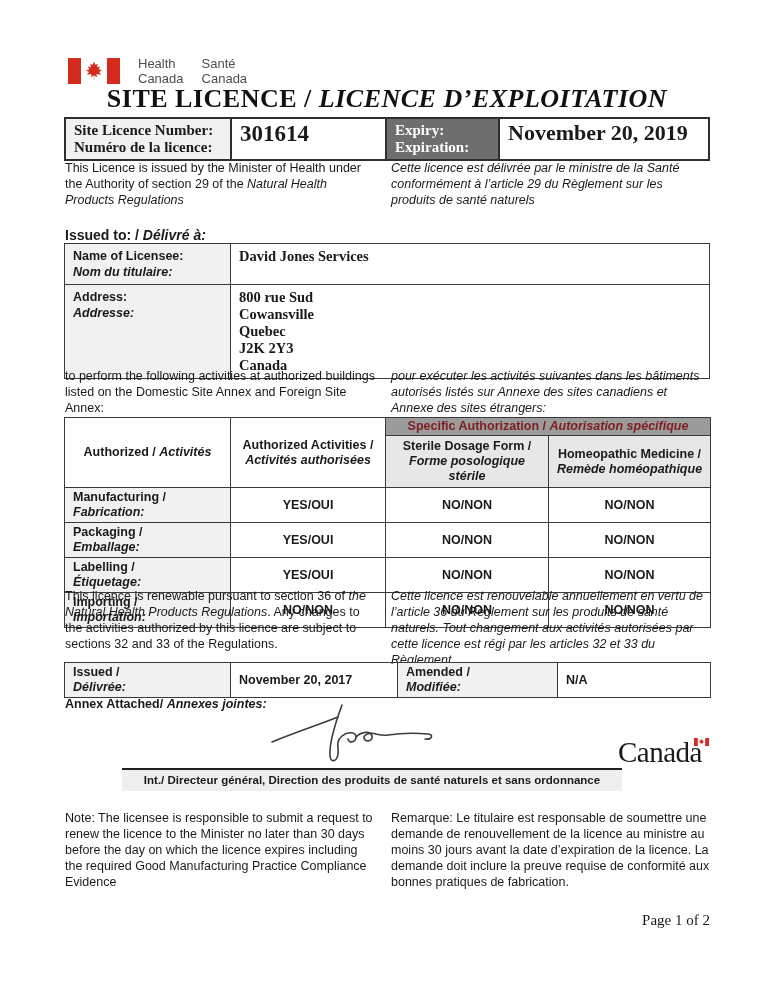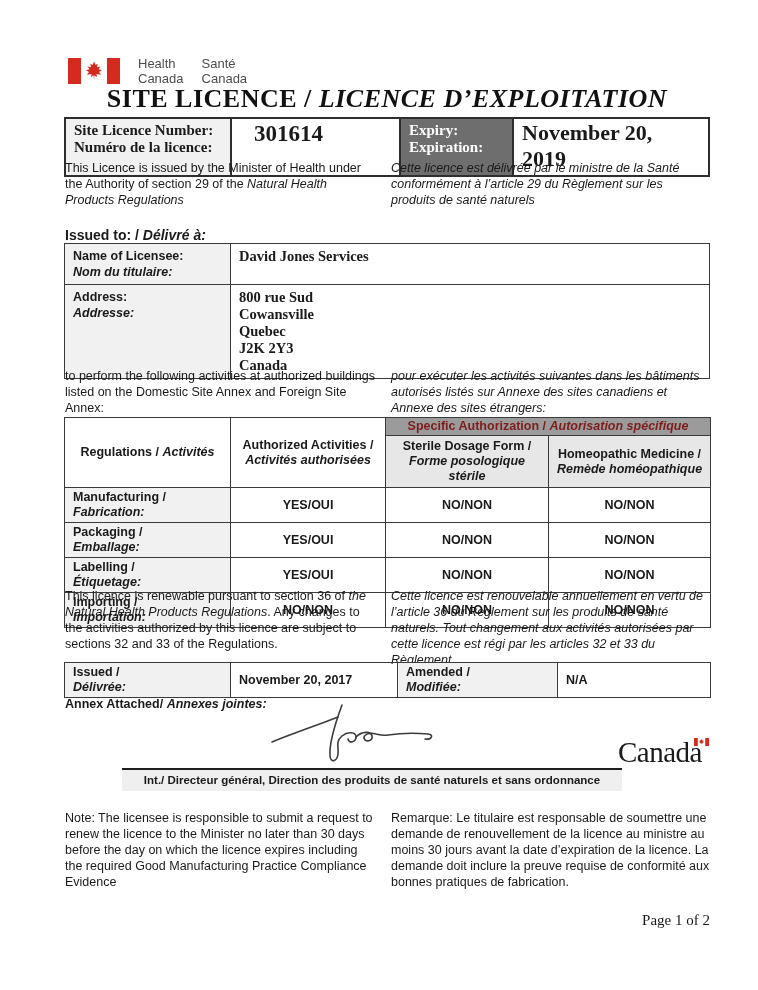--- a/index.html
+++ b/index.html
@@ -17,21 +17,21 @@
   .title { position:absolute; top:84px; left:64px; width:646px; text-align:center;
            font-family:"Liberation Serif", serif; font-weight:bold; font-size:26px; color:#111; letter-spacing:.5px; }
 
   
   .lic-table { position:absolute; top:117px; left:64px; width:646px; display:flex;
                border:2px solid #2e2e2e; background:#fff; }
   .lic-cell { padding:3px 8px; }
   .lic-label { width:166px; background:#f1f1f1; font-family:"Liberation Serif", serif; font-weight:bold;
                font-size:15px; line-height:17px; border-right:2px solid #2e2e2e; }
   .lic-num { width:155px; font-family:"Liberation Serif", serif; font-weight:bold; font-size:23px;
-             border-right:2px solid #2e2e2e; padding-top:2px;margin-left:14px; }
+             border-right:2px solid #2e2e2e; padding-top:2px; }
   .lic-exp { width:113px; background:#6e6e6e; color:#fff; font-family:"Liberation Serif", serif;
              font-weight:bold; font-size:15px; line-height:17px; border-right:2px solid #2e2e2e; }
   .lic-date { flex:1; font-family:"Liberation Serif", serif; font-weight:bold; font-size:22px; padding-top:1px;padding-left:8px; }
 
   
   .cols { position:absolute; left:65px; width:645px; display:flex; }
   .col-en { width:310px; font-size:12.5px; line-height:16px; }
   .col-fr { margin-left:16px; flex:1; font-size:12.5px; line-height:16px; font-style:italic; }
   .sec-issuedby { top:160px; }
   .sec-perform  { top:368px; }
@@ -164,21 +164,21 @@
   <table class="act-table">
     <colgroup>
         <col class="c1">
         <col class="c2">
         <col class="c3">
         <col class="c4">
       </colgroup>
     <tbody>
         <tr>
       <th class="th-plain" rowspan="2">
-        <span>Regulations / </span><span class="it">Activités</span>
+        <span>Authorized / </span><span class="it">Activités</span>
       </th>
       <th class="th-plain" rowspan="2">
         <div>Authorized Activities /</div>
         <div class="it">Activités authorisées</div>
       </th>
       <th class="th-spec" colspan="2">
         <span>Specific Authorization / </span><span class="it">Autorisation spécifique</span>
       </th>
     </tr>
     <tr>

